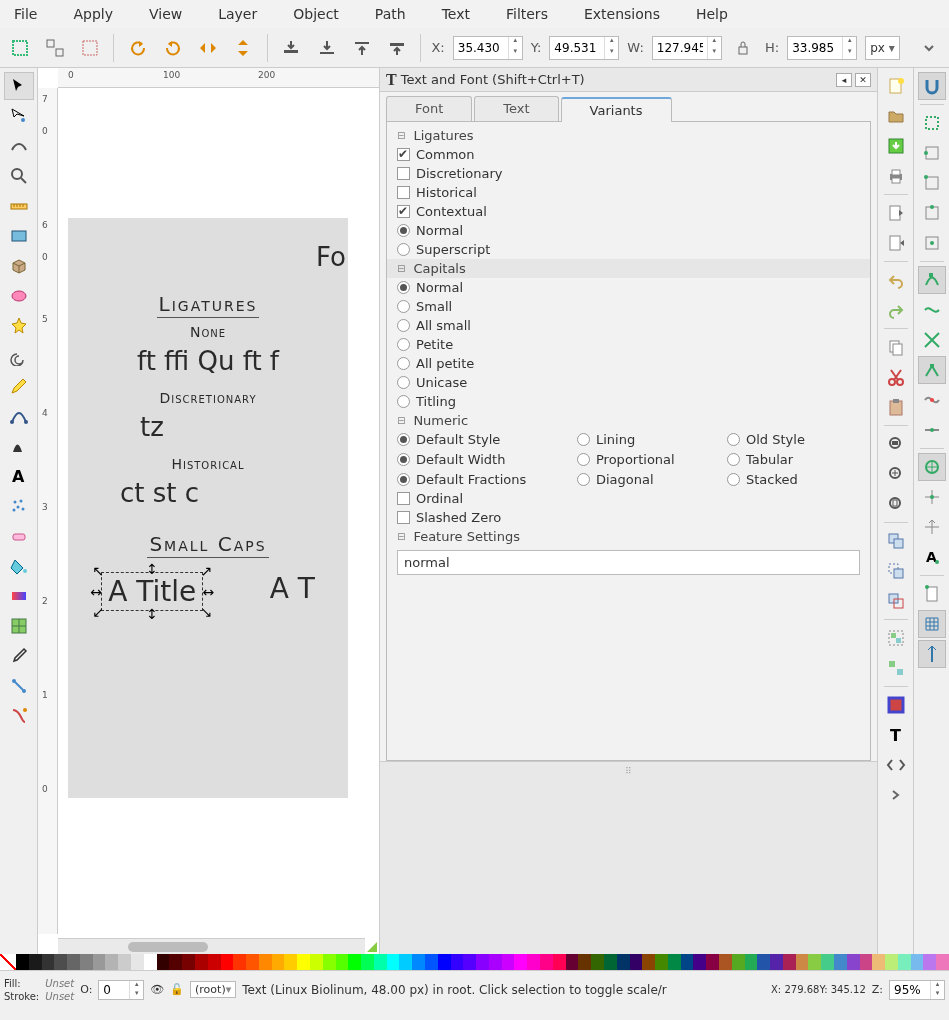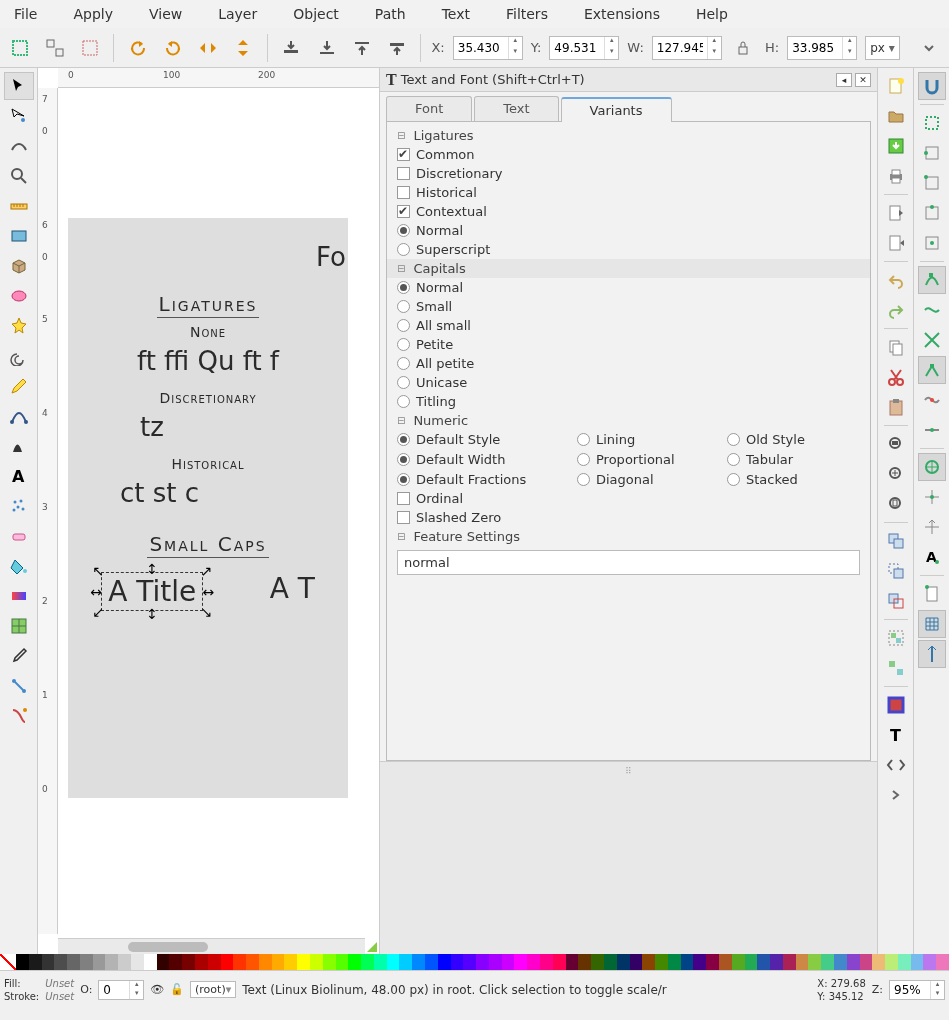--- a/index.html
+++ b/index.html
@@ -81,21 +81,21 @@
 
 
 .palette { height: 16px; display: flex; }
 .palette .noneX { width: 16px; height: 16px; background: #fff; position: relative; }
 .palette .noneX::after { content: ""; position: absolute; inset: 0; background: linear-gradient(to top right, transparent 45%, red 45%, red 55%, transparent 55%); }
 .palette .sw { flex: 1; height: 16px; }
 
 
 .status { height: 38px; background: #f0f0f0; display: flex; align-items: center; font-size: 11px; padding: 0 4px; gap: 6px; border-top: 1px solid #ccc; }
 .status .fslabels { display: flex; flex-direction: column; font-size: 10px; line-height: 1.3; }
-.status .coords { display: flex; flex-direction: column; font-size: 10px; line-height: 1.3; margin-left: auto; justify-content: center; }
+.status .coords { display: flex; flex-direction: row; font-size: 10px; line-height: 1.3; margin-left: auto; justify-content: center; }
 .layersel { border: 1px solid #bbb; background: #fff; padding: 1px 4px; font-size: 11px; display: inline-flex; align-items: center; }
 .layersel::after { content: " ▾"; color: #888; }
 </style>
 </head>
 <body>
 
 <div class="menubar">
   <div class="item"><span>File</span></div>
   <div class="item"><span>Apply</span></div>
   <div class="item"><span>View</span></div>

